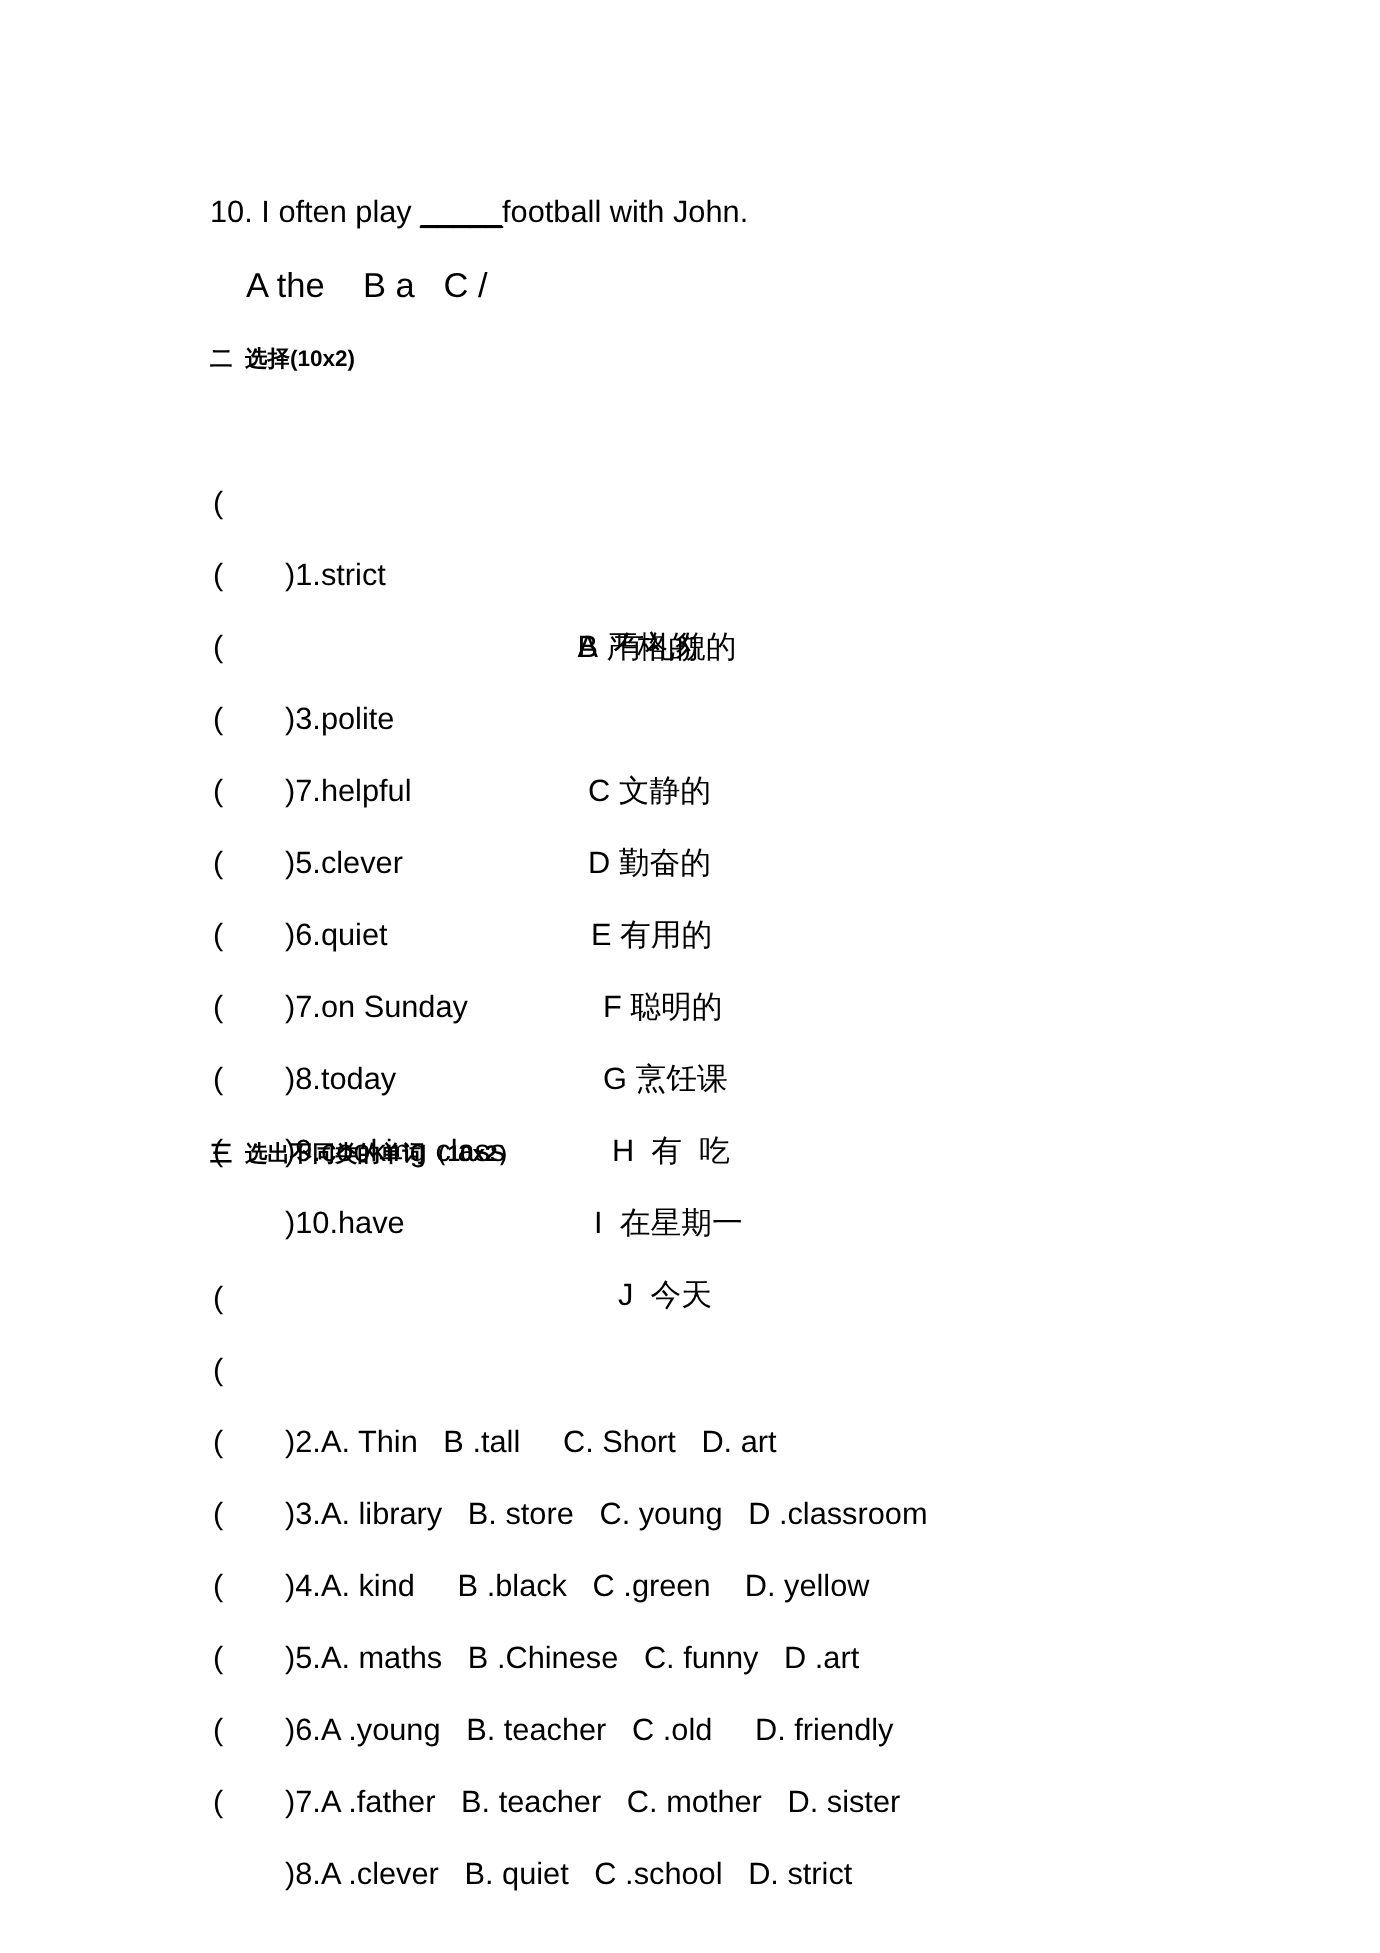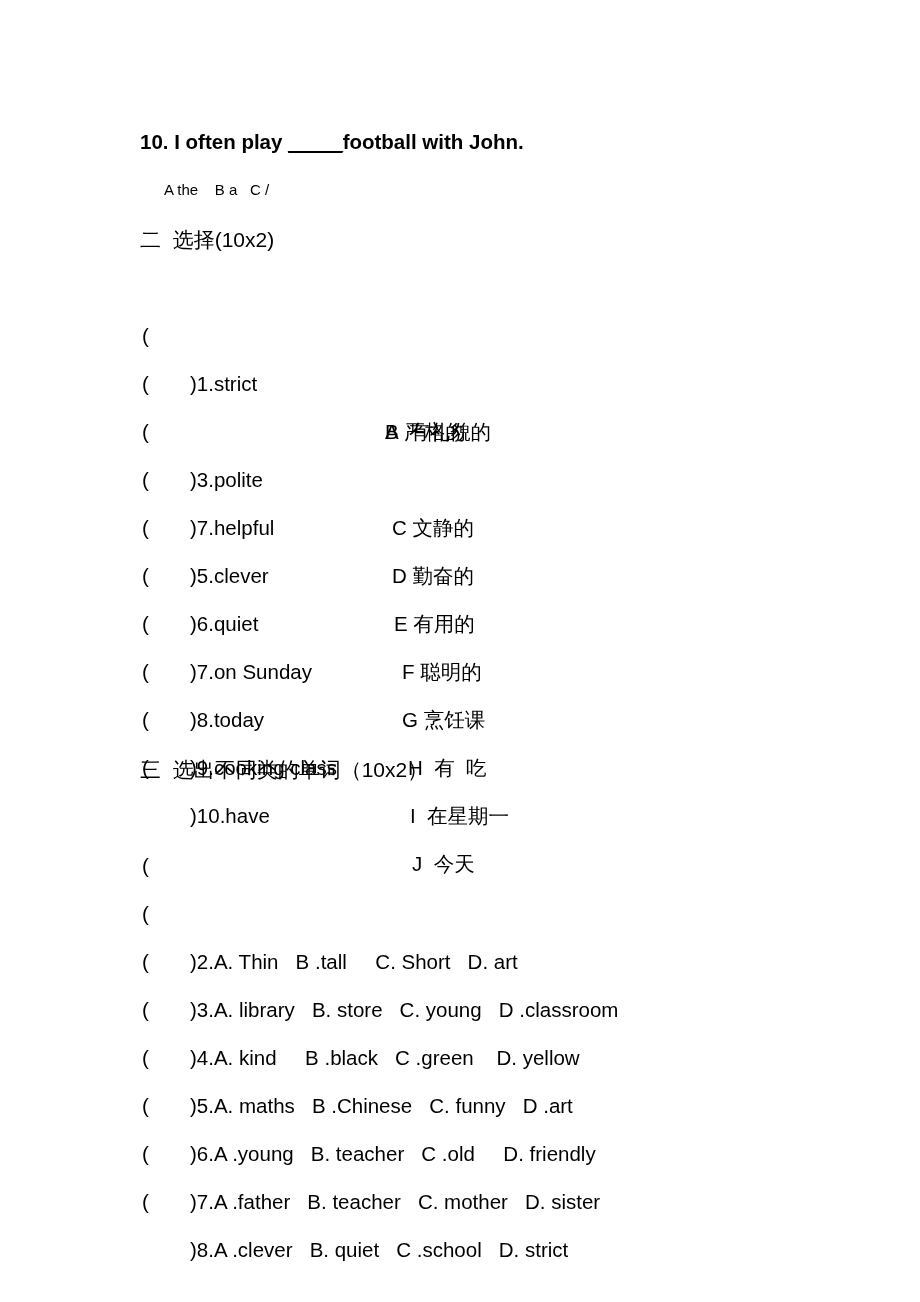--- a/index.html
+++ b/index.html
@@ -29,40 +29,40 @@
     left: 140px;
     top: 118px;
     width: 740px;
   }
 
   
   .q-stem {
     font-size: 20.5px;
     line-height: 48px;
     white-space: pre;
-    font-weight: bold;
   }
   .blank-ul {
     text-decoration: underline;
     letter-spacing: -0.5px;
   }
   .q-choices {
-    font-size: 15px;
+    font-size: 23px;
     line-height: 48px;
     white-space: pre;
     padding-left: 24px;
     margin-top: 0px;
   }
 
   
   .sec-head {
-    font-size: 21px;
+    font-size: 15px;
     line-height: 48px;
     white-space: pre;
     margin-top: 2px;
+    font-weight: bold;
   }
 
   
   .match-list { margin-top: 0px; }
   .match-row {
     position: relative;
     height: 48px;
     line-height: 48px;
     font-size: 20.5px;
     white-space: pre;
@@ -140,21 +140,21 @@
 
       <div class="match-row">
         <span class="paren-open">(</span>
         <span class="left-text">)8.today</span>
         <span class="right-text" style="left:268px">H  有  吃</span>
       </div>
 
       <div class="match-row">
         <span class="paren-open">(</span>
         <span class="left-text">)9.cooking class</span>
-        <span class="right-text" style="left:270px">I  在星期一</span>
+        <span class="right-text" style="left:256px">I  在星期一</span>
       </div>
 
       <div class="match-row">
         <span class="paren-open">(</span>
         <span class="left-text">)10.have</span>
         <span class="right-text" style="left:272px">J  今天</span>
       </div>
 
     </div>
 

